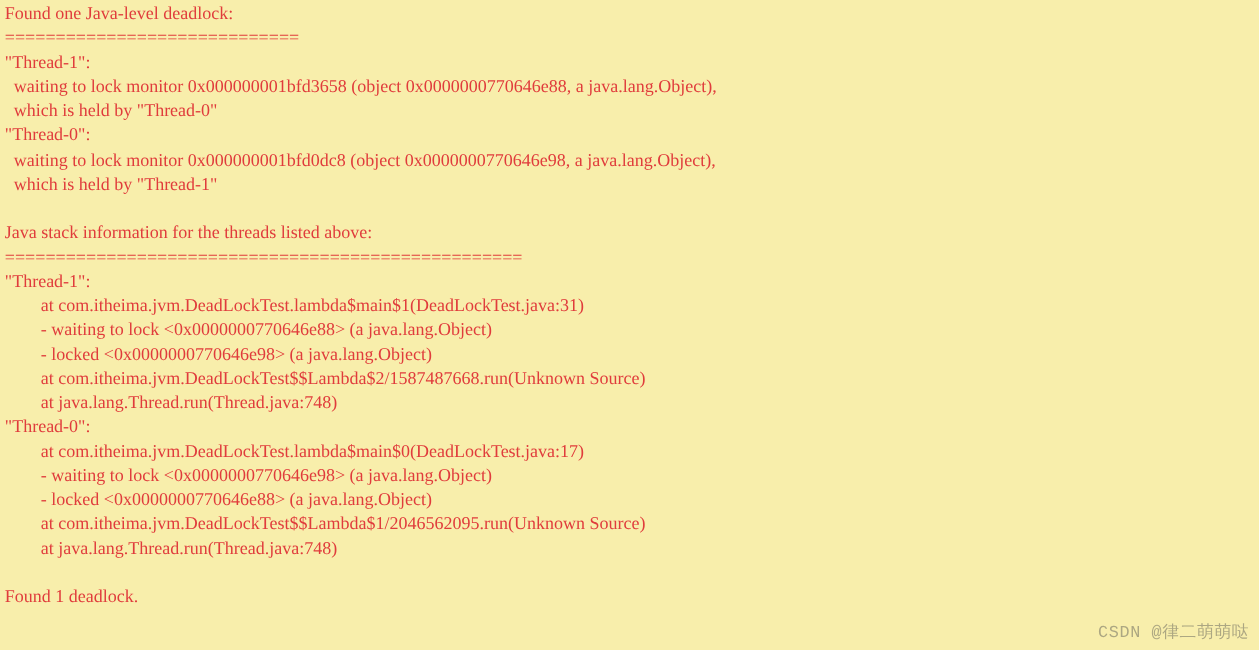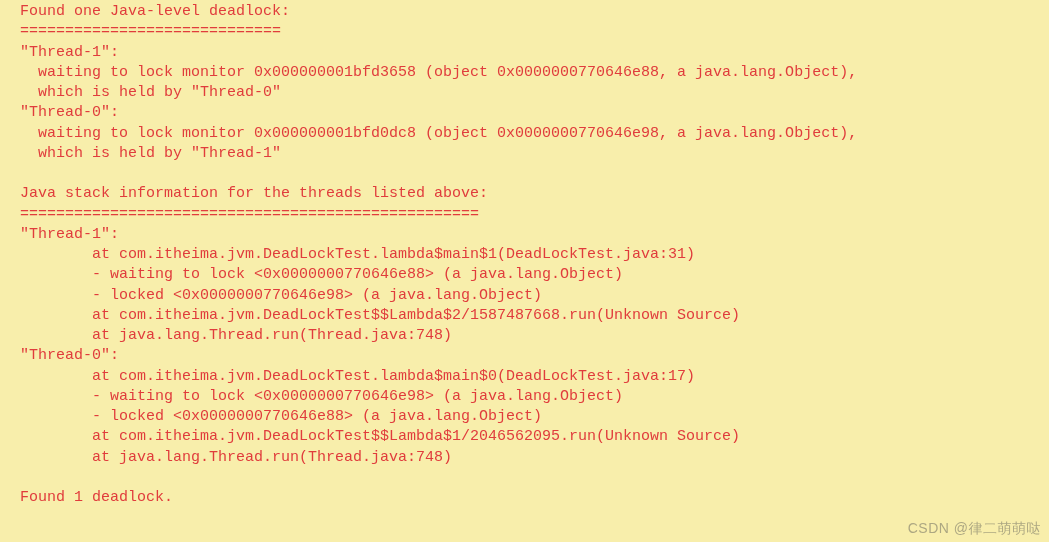--- a/index.html
+++ b/index.html
@@ -10,30 +10,30 @@
     font-size: 15px;
     color: #e03c3c;
     width: 1049px;
     height: 542px;
     overflow: hidden;
     position: relative;
     line-height: 1.35;
   }
   pre {
     margin: 0;
-    padding: 2px 0 0 20px;
-    font-family: Liberation Mono, monospace;
+    padding: 2px 0 0 4px;
+    font-family: Liberation Serif, serif;
     white-space: pre;
   }
   .watermark {
     position: absolute;
     right: 8px;
     bottom: 4px;
     color: rgba(80,80,80,0.45);
-    font-family: Liberation Sans, sans-serif;
+    font-family: Liberation Mono, monospace;
     font-size: 14px;
     letter-spacing: 0.5px;
   }
 </style>
 </head>
 <body>
 
 <pre id="output">Found one Java-level deadlock:
 =============================
 "Thread-1":

